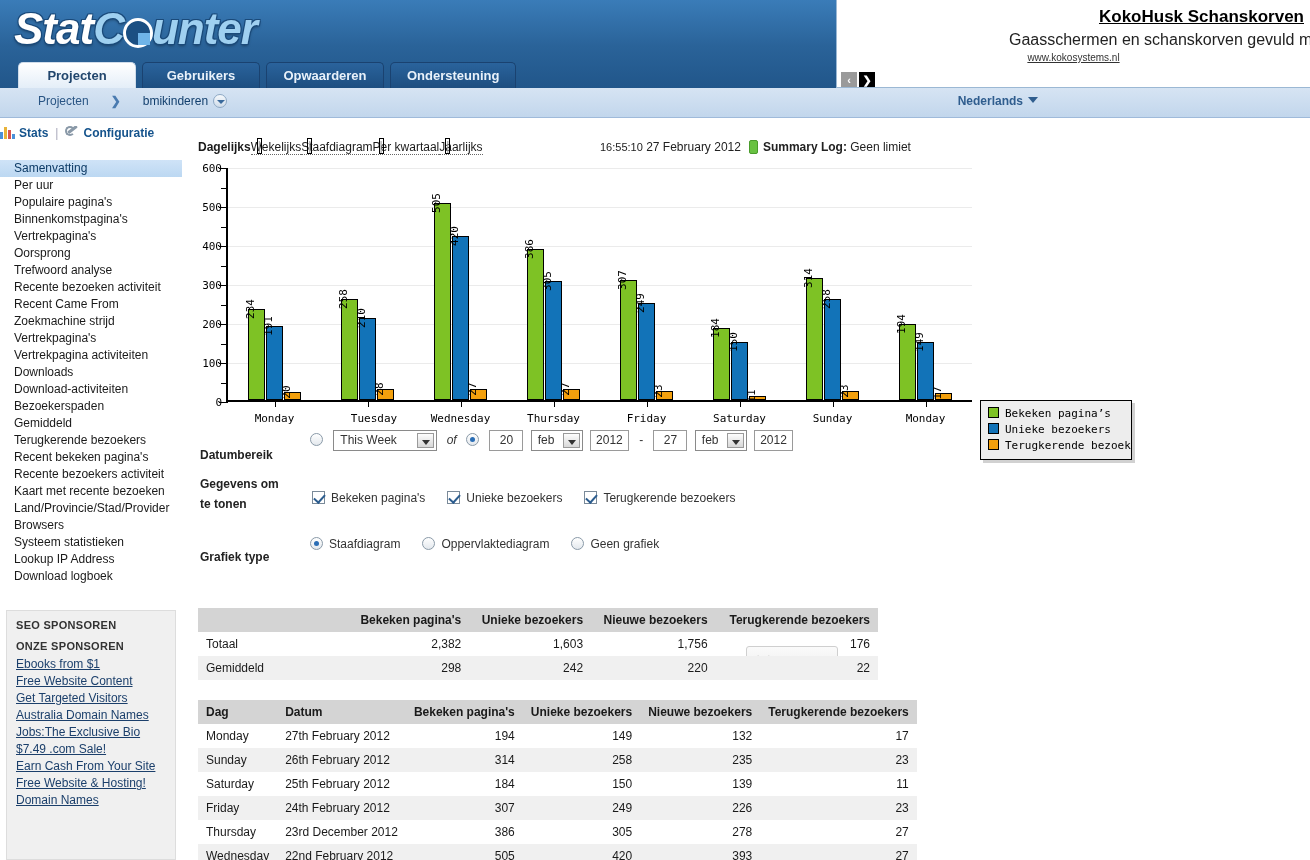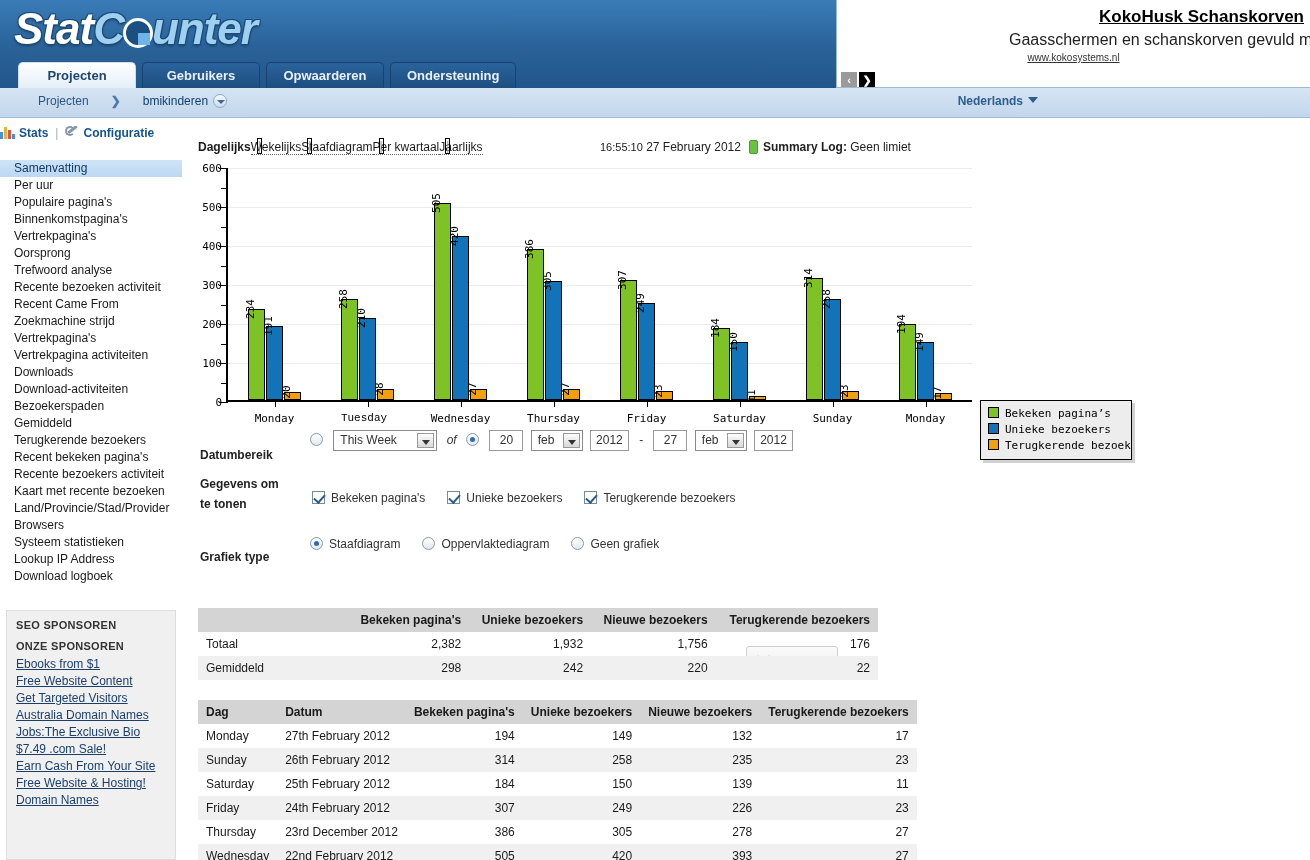--- a/index.html
+++ b/index.html
@@ -430,21 +430,21 @@
             <span class="barval">258</span>
           </div>
           <div class="bar s1" style="left: 18px; width: 17px; height: 81.9px;">
             <span class="barval">210</span>
           </div>
           <div class="bar s2" style="left: 36px; width: 17px; height: 10.92px;">
             <span class="barval">28</span>
           </div>
         </div>
         <div class="xtick" style="left: 139.5px;"></div>
-        <div class="xlabel" style="left: 136px; font-family: Liberation Mono, monospace;">Tuesday</div>
+        <div class="xlabel" style="left: 146px;">Tuesday</div>
         <div class="group" style="left: 206px; width: 53px;">
           <div class="bar s0" style="left: 0px; width: 17px; height: 196.95px;">
             <span class="barval">505</span>
           </div>
           <div class="bar s1" style="left: 18px; width: 17px; height: 163.8px;">
             <span class="barval">420</span>
           </div>
           <div class="bar s2" style="left: 36px; width: 17px; height: 10.53px;">
             <span class="barval">27</span>
           </div>
@@ -558,21 +558,21 @@
           <th>Bekeken pagina's</th>
           <th>Unieke bezoekers</th>
           <th>Nieuwe bezoekers</th>
           <th>Terugkerende bezoekers</th>
         </tr>
       </thead>
     <tbody>
         <tr>
           <td class="l">Totaal</td>
           <td>2,382</td>
-          <td>1,932</td>
+          <td>1,603</td>
           <td>1,756</td>
           <td>176</td>
         </tr>
         <tr class="alt">
           <td class="l">Gemiddeld</td>
           <td>298</td>
           <td>242</td>
           <td>220</td>
           <td>22</td>
         </tr>

